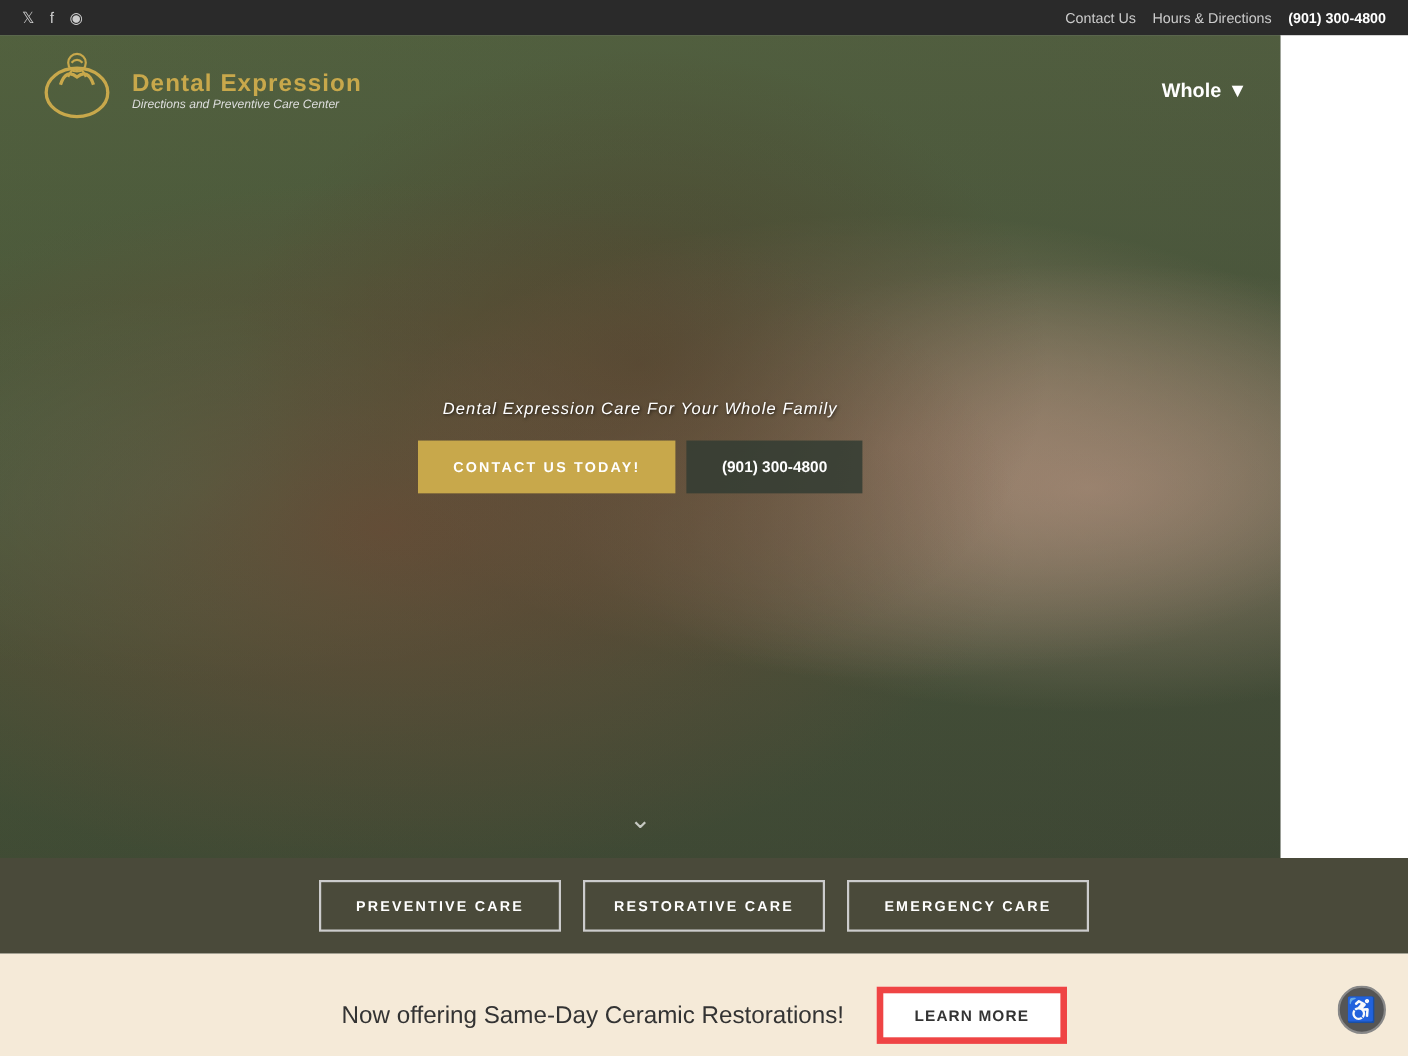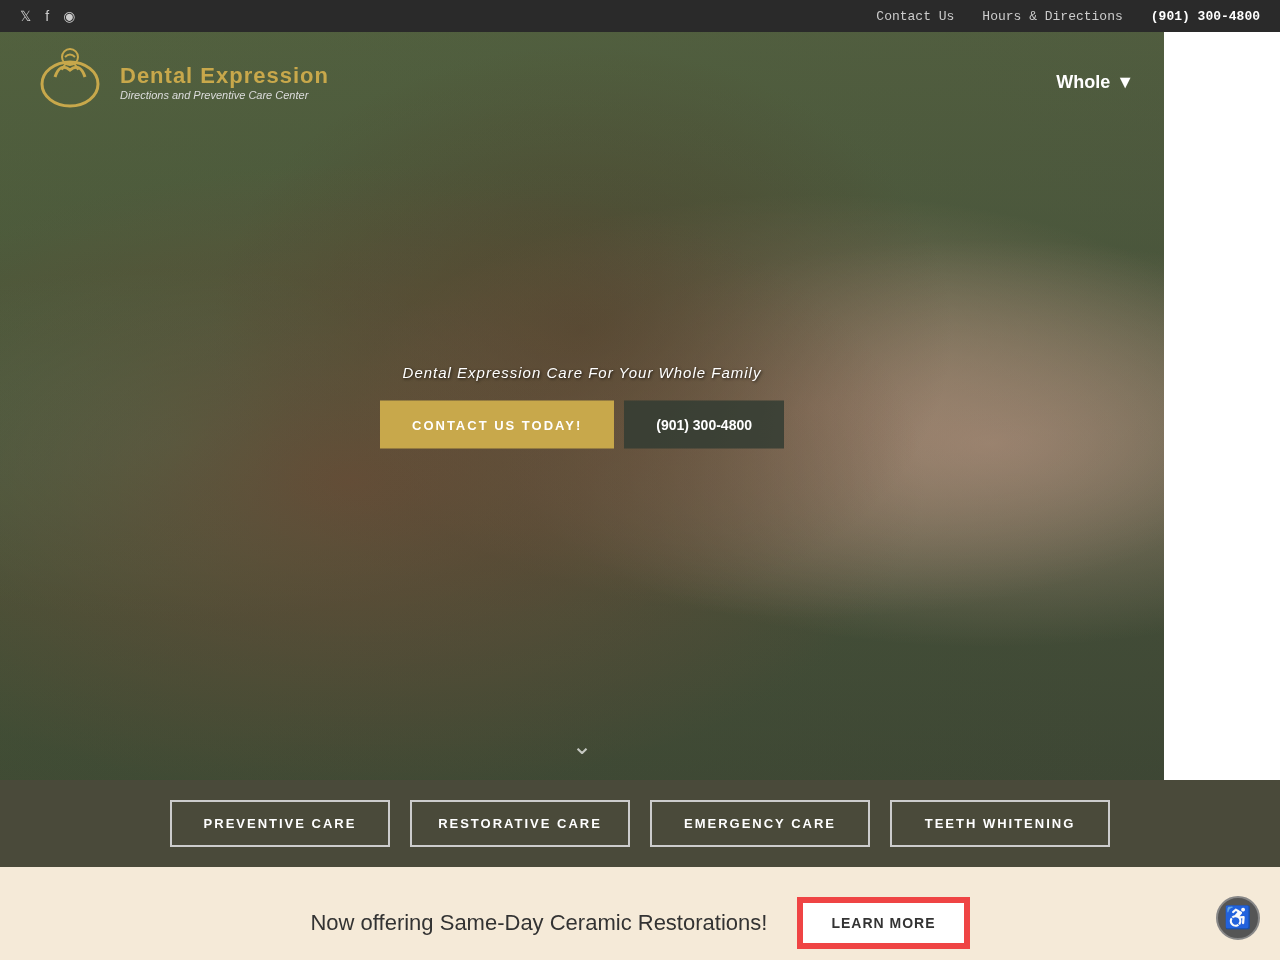--- a/index.html
+++ b/index.html
@@ -9,21 +9,21 @@
     .top-bar {
       background: #2a2a2a;
       color: #ccc;
       display: flex;
       align-items: center;
       justify-content: space-between;
       padding: 6px 20px;
       height: 32px;
     }
     .top-bar-left { display: flex; align-items: center; gap: 14px; }
-    .top-bar-right { display: flex; gap: 28px; font-size: 13px; font-family: Liberation Mono, monospace; }
+    .top-bar-right { display: flex; gap: 15px; font-size: 13px; }
     .social-icon { color: #ccc; font-size: 14px; cursor: pointer; }
     .top-link { color: #ccc; text-decoration: none; font-size: 13px; cursor: pointer; }
     .top-phone { color: #fff; font-size: 13px; font-weight: bold; }
 
     
     .hero {
       position: relative;
       width: 1164px;
       height: 748px;
       overflow: hidden;
@@ -266,21 +266,20 @@
     </div>
   </div>
 
   <div class="scroll-arrow">⌄</div>
 </div>
 
 <div class="services-bar">
   <button class="service-btn">PREVENTIVE CARE</button>
   <button class="service-btn">RESTORATIVE CARE</button>
   <button class="service-btn">EMERGENCY CARE</button>
-  <button class="service-btn">TEETH WHITENING</button>
 </div>
 
 <div class="bottom-section">
   <span class="bottom-text">Now offering Same-Day Ceramic Restorations!</span>
   <button class="btn-learn">LEARN MORE</button>
 </div>
 
 <div class="accessibility-btn">
   <span>♿</span>
 </div>

